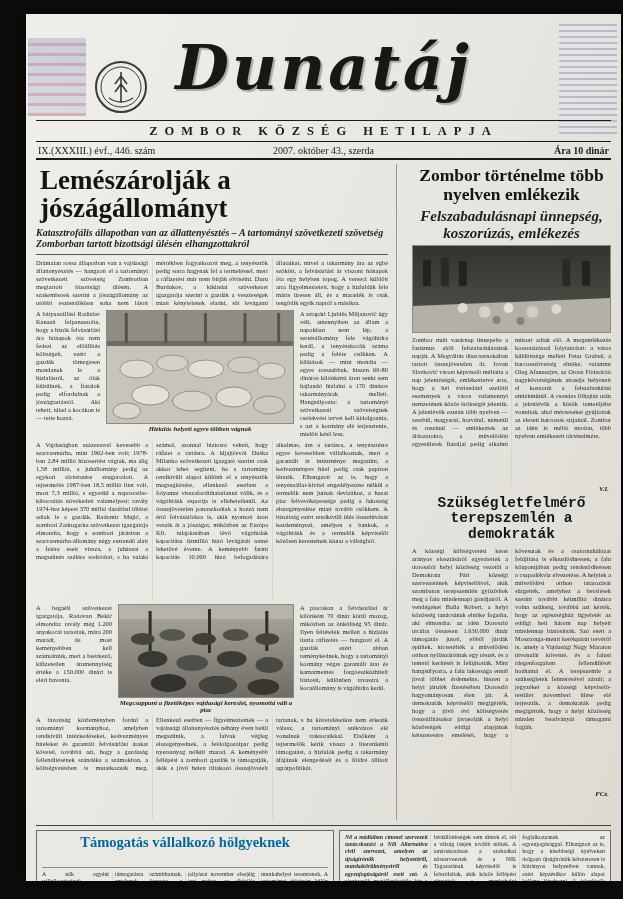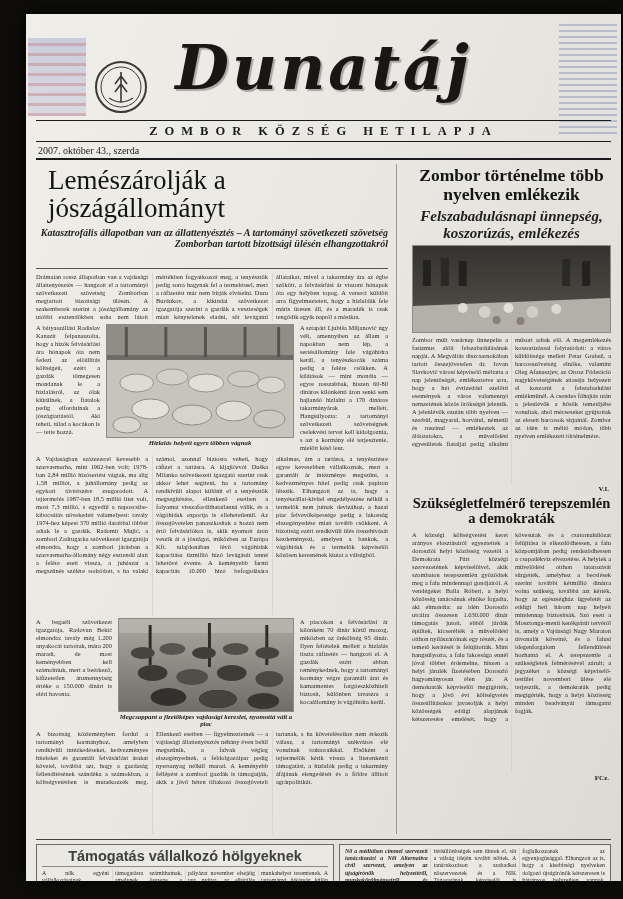--- a/index.html
+++ b/index.html
@@ -49,26 +49,26 @@
   .infoline .l { flex:1; text-align:left; }
   .infoline .c { flex:0 0 auto; }
   .infoline .r { flex:1; text-align:right; font-weight:bold; }
 
   
   .main { display:flex; gap:8px; margin-top:4px; }
   .colL { width:352px; }
   .colR { flex:1; border-left:1px solid #9b9892; padding-left:15px; }
 
   .lead-head {
-    font-family:"Liberation Serif", serif; font-weight:normal; color:#141414;
-    font-size:27px; line-height:1.05; margin:2px 12px 4px;
+    font-family:"Liberation Serif", serif; font-weight:bold; color:#141414;
+    font-size:27px; line-height:1.05; margin:2px 4px 4px;
   }
   .subhead {
-    font-size:10px; font-weight:bold; font-style:italic; text-align:right;
-    color:#1f1f1f; border-bottom:1px solid #55534e; padding-bottom:19px; margin-bottom:4px;
+    font-size:10px; font-weight:bold; font-style:italic; text-align:left;
+    color:#1f1f1f; border-bottom:1px solid #55534e; padding-bottom:5px; margin-bottom:4px;
   }
   .cols3, .cols2, .sidecol, .cols4, .cols3b {
     font-size:6.4px; line-height:1.25; text-align:justify; color:#2c2b29; overflow:hidden;
   }
   .cols3 { column-count:3; column-gap:8px; column-rule:1px solid #d6d4cd; }
   .cols2 { column-count:2; column-gap:7px; column-rule:1px solid #d6d4cd; }
   .h48 { height:48px; } .h160 { height:160px; } .h104 { height:104px; }
   .h148 { height:148px; } .h242 { height:242px; }
 
   .photorow { display:flex; gap:6px; margin:3px 0; }
@@ -86,40 +86,40 @@
   .cattle { flex:0 0 176px; }
 
   .memorial-head {
     font-family:"Liberation Serif", serif; font-weight:bold; font-size:17.5px;
     line-height:1.1; text-align:center; color:#141414; margin:2px 0 3px;
   }
   .memorial-sub {
     font-size:15px; font-weight:bold; font-style:italic; text-align:center; margin-bottom:3px; color:#1f1f1f;
   }
   .ceremony { width:100%; margin-bottom:3px; }
-  .signoff { text-align:right; font-size:7px; font-weight:bold; color:#222; padding:1px 2px 0 0; }
+  .signoff { text-align:right; font-size:7px; font-weight:bold; color:#222; padding:1px 2px 0 0;font-style:italic; }
 
   .rubric {
     text-align:center; font-size:10.5px; font-weight:bold; letter-spacing:1px;
     color:#7a1f1f; text-decoration:underline; margin-top:7px;
   }
   .doroszlo-head {
-    font-family:Liberation Serif, serif; font-weight:bold; font-size:14.5px;
+    font-family:Liberation Mono, monospace; font-weight:bold; font-size:14.5px;
     line-height:1.1; text-align:center; color:#141414; margin:3px 0 4px;
   }
 
   
   .bottom { display:flex; gap:5px; margin-top:5px; border-top:1px solid #44423e; padding-top:4px; }
   .box { border:1px solid #6b6963; background:#eae8e2; padding:3px 5px 2px; }
   .box1 { flex:0 0 298px; }
   .box2 { flex:1; }
   .boxhead {
-    font-family:Liberation Sans, sans-serif; font-weight:bold; color:#404040;
+    font-family:Liberation Serif, serif; font-weight:bold; color:#0369a1;
     font-size:14.5px; text-align:center; border-bottom:1px solid #8d8a83;
-    padding-bottom:2px; margin-bottom:3px;
+    padding-bottom:16px; margin-bottom:3px;
   }
   .cols4 { column-count:4; column-gap:6px; column-rule:1px solid #d6d4cd; height:74px; font-size:5.9px; }
   .cols3b { column-count:3; column-gap:6px; column-rule:1px solid #d6d4cd; height:74px; font-size:5.9px; }
   .ital { font-style:italic; font-weight:bold; }
 </style>
 </head>
 <body>
 
 <div class="paper">
 
@@ -131,21 +131,23 @@
       <svg viewBox="0 0 54 54" width="54" height="54">
         <circle cx="27" cy="27" r="25" fill="none" stroke="#3a3936" stroke-width="2"></circle>
         <circle cx="27" cy="27" r="20" fill="none" stroke="#3a3936" stroke-width="1"></circle>
         <path d="M27 12 L27 42 M27 16 L21 24 M27 16 L33 24 M27 24 L21 32 M27 24 L33 32" stroke="#3a3936" stroke-width="1.6" fill="none"></path>
         <path d="M15 38 Q27 46 39 38" stroke="#3a3936" stroke-width="1.4" fill="none"></path>
       </svg>
     </div>
     <div class="mast-title">Dunatáj</div>
     <div class="banner">ZOMBOR KÖZSÉG HETILAPJA</div>
     <div class="infoline">
+      <span class="l">IX.(XXXIII.) évf., 446. szám</span>
       <span class="c">2007. október 43., szerda</span>
+      <span class="r">Ára 10 dinár</span>
     </div>
   </header>
 
   <main class="main">
 
     <section class="colL">
       <h2 class="lead-head">Lemészárolják a jószágállományt</h2>
       <p class="subhead">Katasztrofális állapotban van az állattenyésztés – A tartományi szövetkezeti szövetség Zomborban tartott bizottsági ülésén elhangzottakról</p>
 
       <div class="cols3 h48">Drámaian rossz állapotban van a vajdasági állattenyésztés — hangzott el a tartományi szövetkezeti szövetség Zomborban megtartott bizottsági ülésén. A szakemberek szerint a jószágállomány az utóbbi esztendőkben soha nem látott mértékben fogyatkozott meg, a tenyésztők pedig sorra hagynak fel a termeléssel, mert a ráfizetést már nem bírják elviselni. Duru Burdukov, a kikindai szövetkezet igazgatója szerint a gazdák a veszteségek miatt kénytelenek eladni, sőt levágatni állataikat, mivel a takarmány ára az égbe szökött, a felvásárlási ár viszont hónapok óta egy helyben topog. A verseci küldött arra figyelmeztetett, hogy a hizlaldák fele máris üresen áll, és a maradék is csak tengődik egyik napról a másikra.</div>

